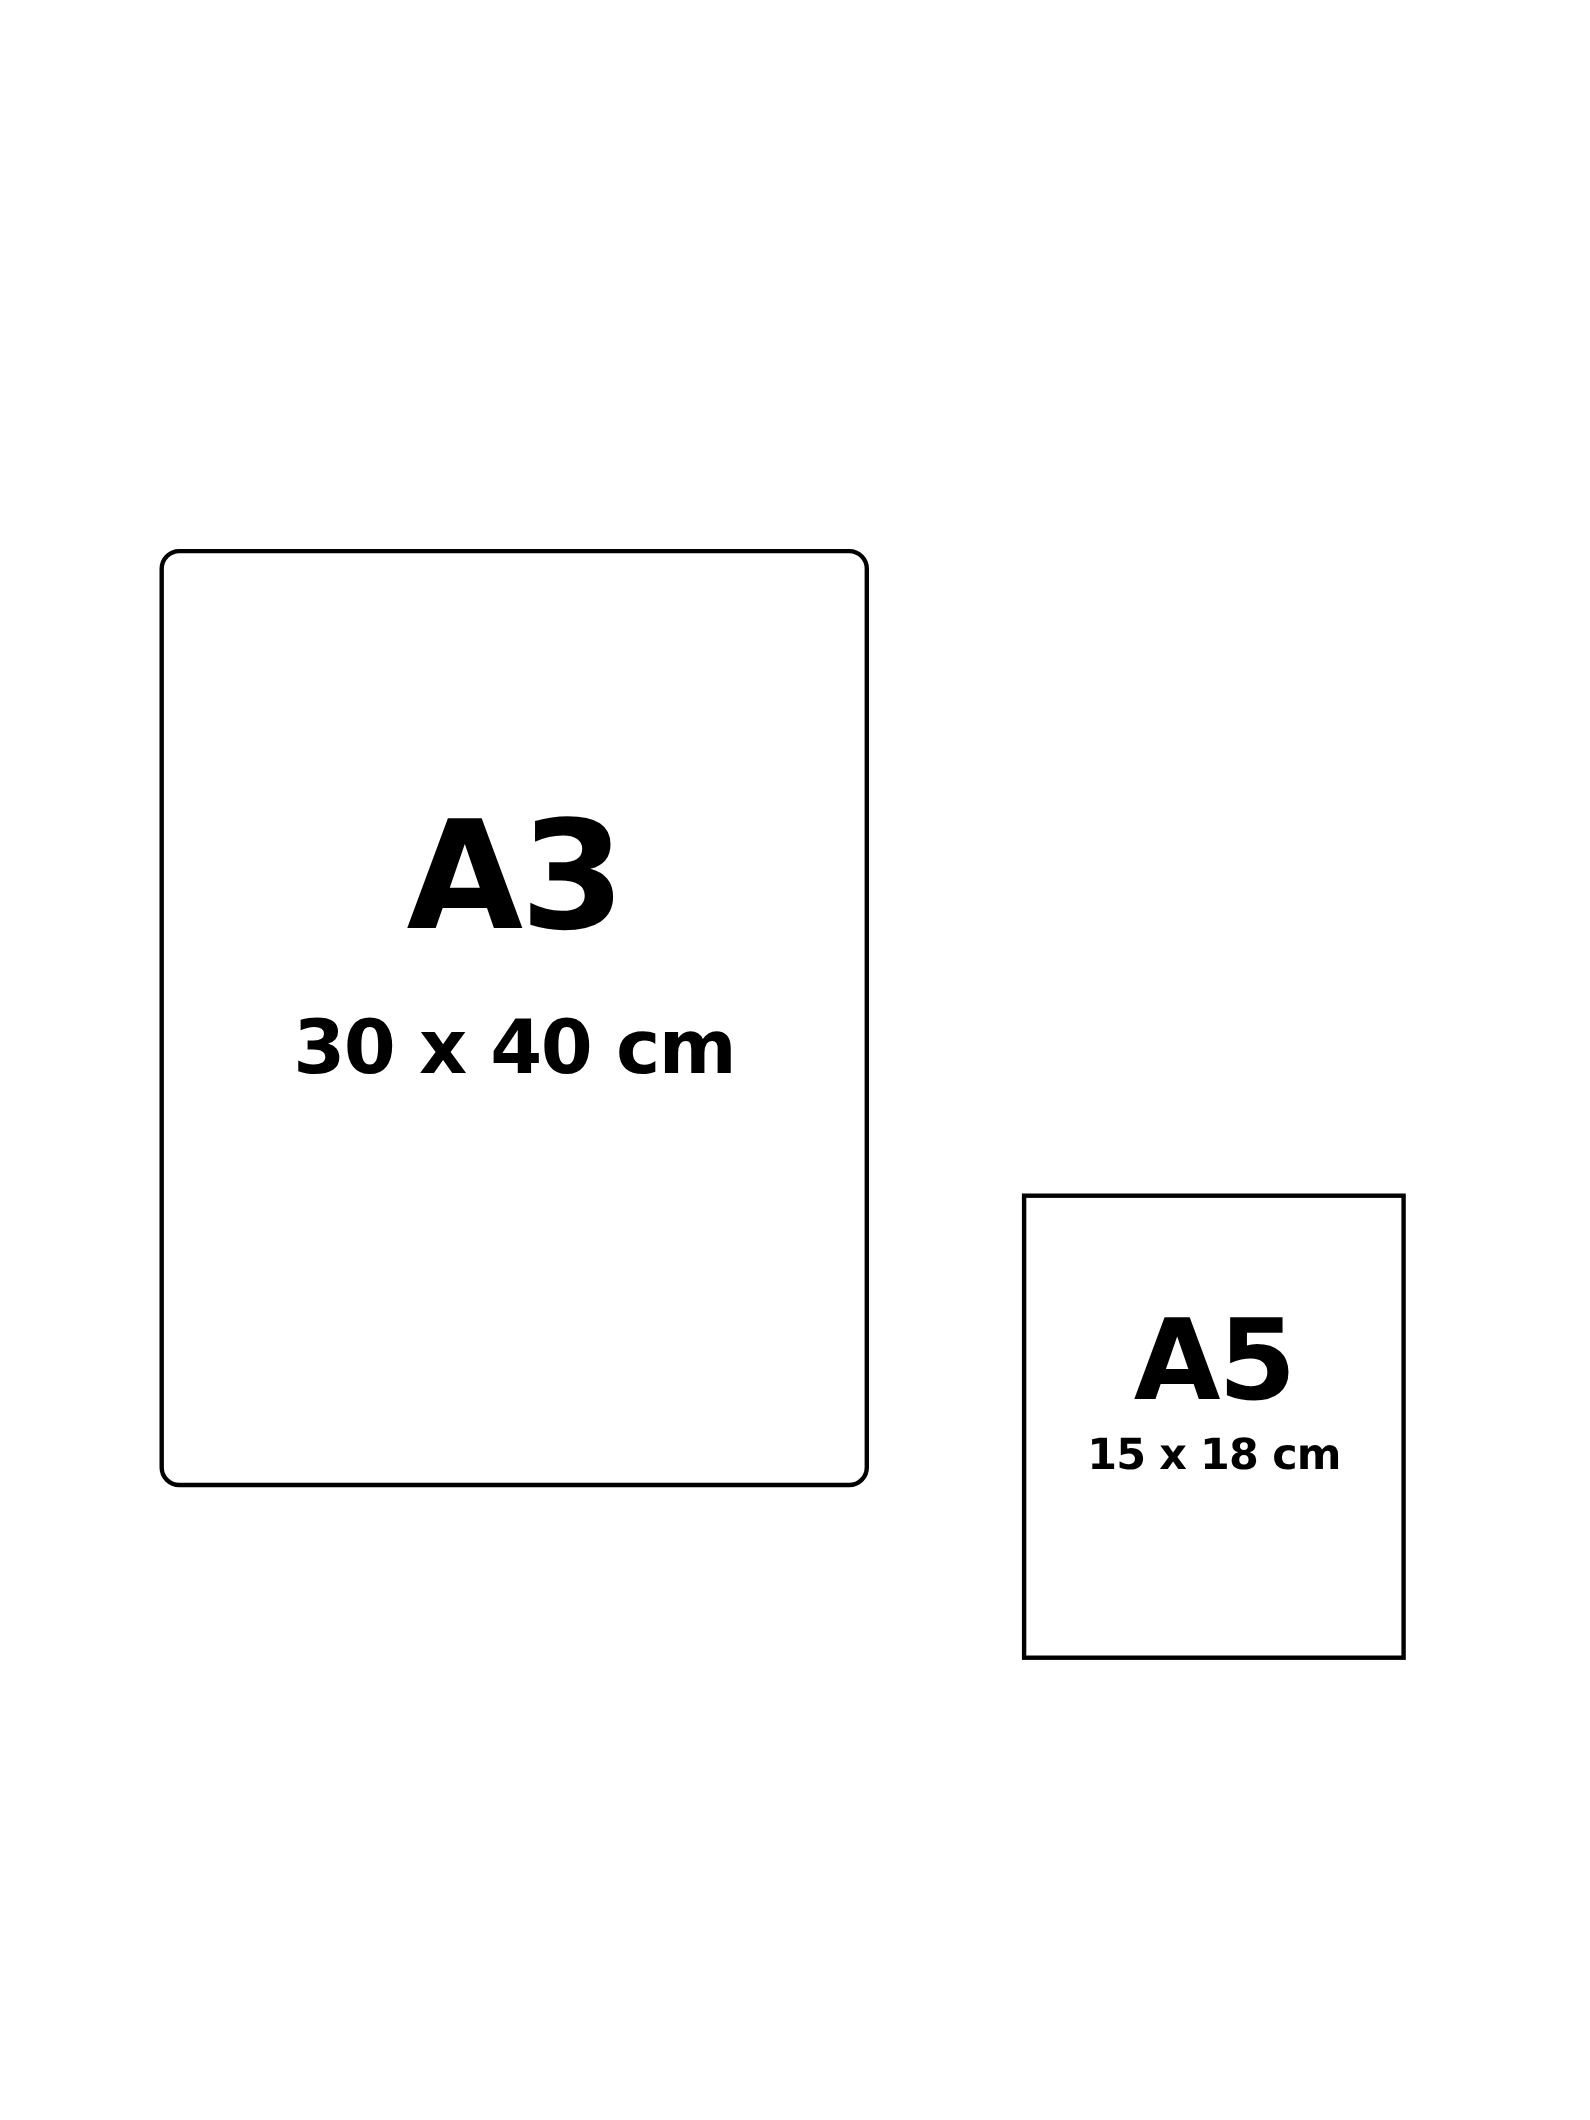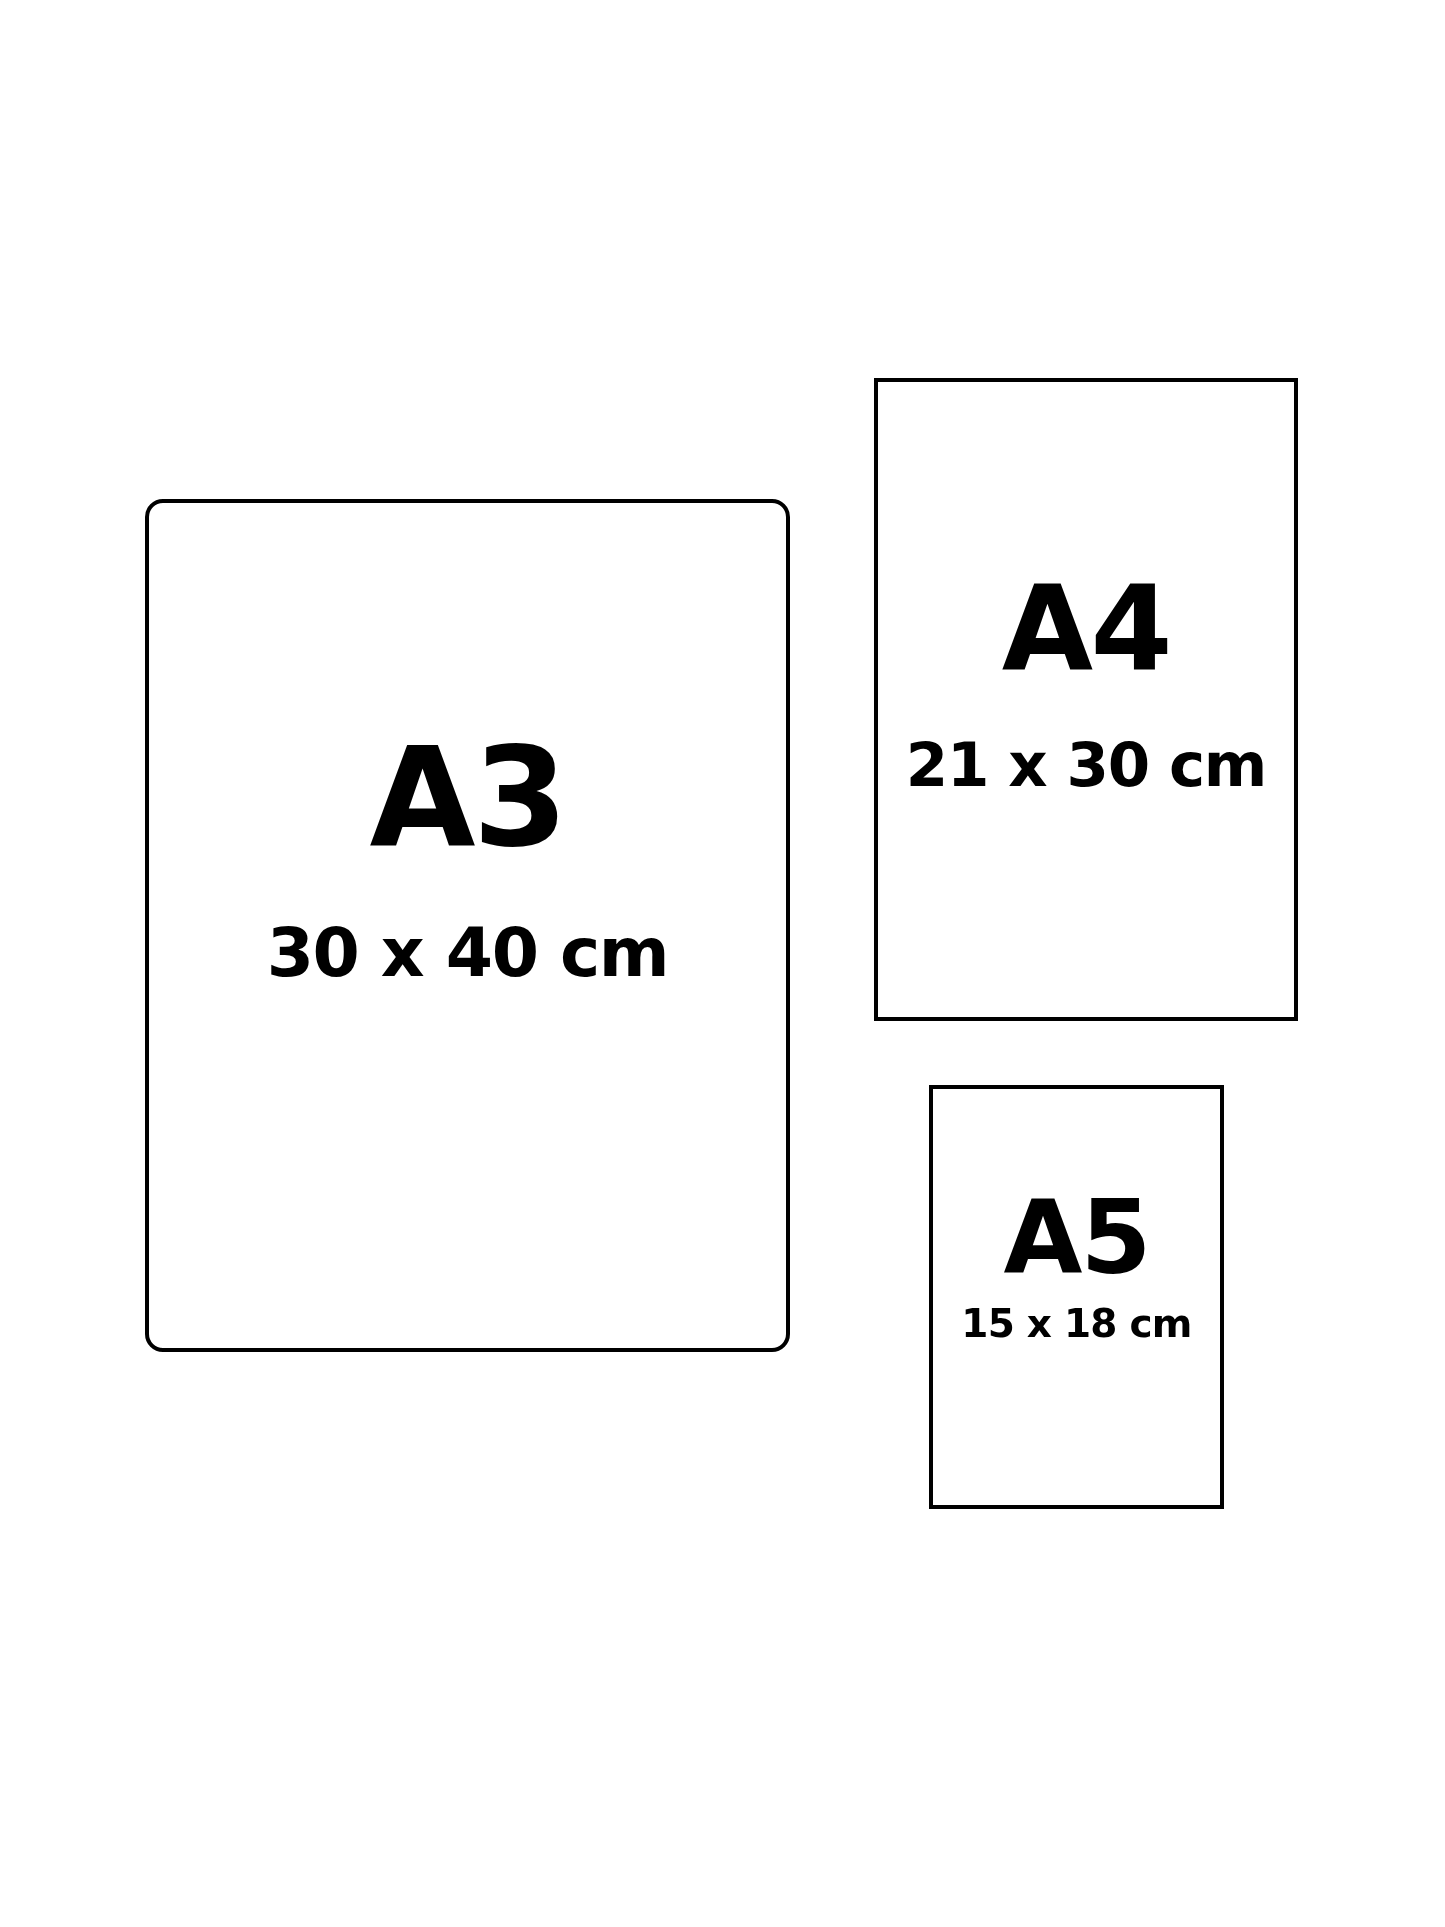--- a/index.html
+++ b/index.html
@@ -34,37 +34,33 @@
   }
   
   .box-a3 { left: 145px; top: 499px; width: 645px; height: 853px; border-radius: 18px; }
   .box-a3 .size-label      { top: 294px; font-size: 137px; }
   .box-a3 .size-dimensions { top: 450px; font-size: 68px; }
   
   .box-a4 { left: 874px; top: 378px; width: 424px; height: 643px; }
   .box-a4 .size-label      { top: 247px; font-size: 118px; }
   .box-a4 .size-dimensions { top: 382px; font-size: 61px; }
   
-  .box-a5 { left: 929px; top: 1085px; width: 295px; height: 424px; }
+  .box-a5 { left: 929px; top: 1085px; width: 349px; height: 424px; }
   .box-a5 .size-label      { top: 149px; font-size: 102px; }
   .box-a5 .size-dimensions { top: 234px; font-size: 39px; }
 </style>
 </head>
 <body>
 
 <div class="canvas">
 
   <div class="paper-box box-a3">
     <div class="size-label">A3</div>
     <div class="size-dimensions">30 x 40 cm</div>
   </div>
 
-  <div class="paper-box box-a4">
-    <div class="size-label">A4</div>
-    <div class="size-dimensions">21 x 30 cm</div>
-  </div>
 
   <div class="paper-box box-a5">
     <div class="size-label">A5</div>
     <div class="size-dimensions">15 x 18 cm</div>
   </div>
 
 </div>
 
 </body></html>

